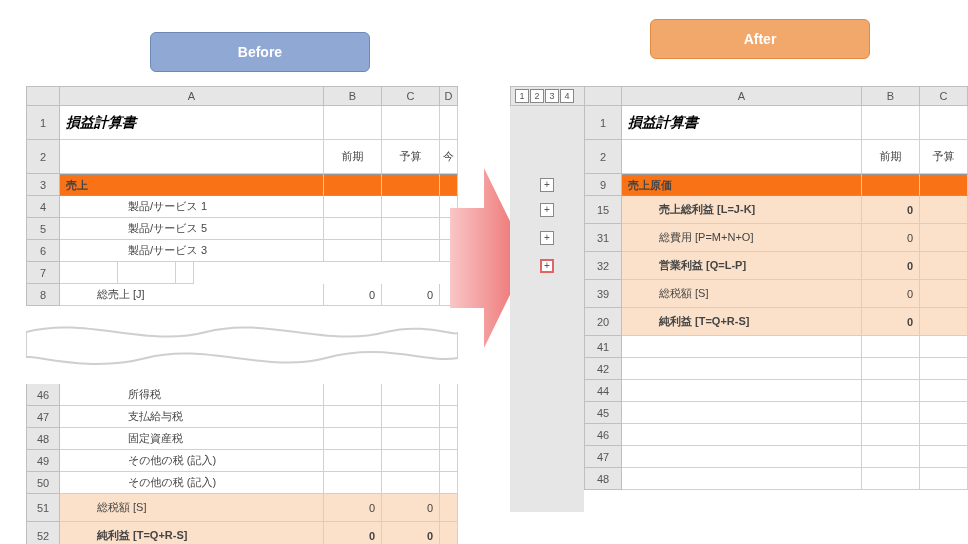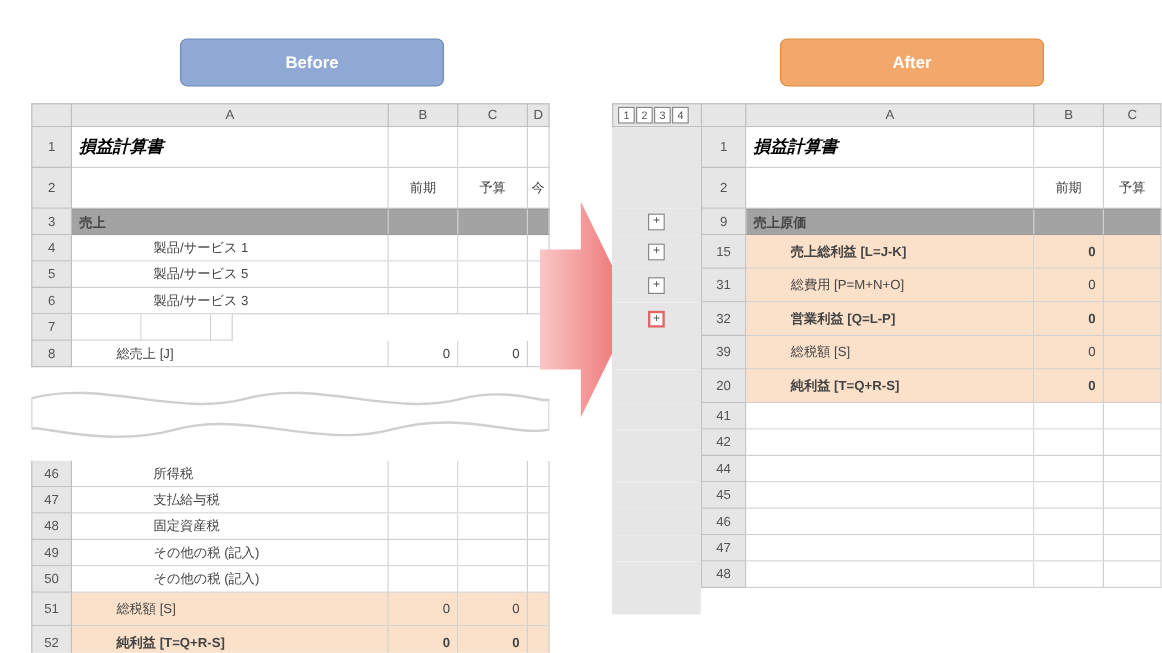--- a/index.html
+++ b/index.html
@@ -1,39 +1,39 @@
 <!DOCTYPE html>
 <html><head>
 <meta charset="utf-8">
 <style>
   * { box-sizing: border-box; margin: 0; padding: 0; }
   body { font-family: "Meiryo", "MS PGothic", sans-serif; background: #fff; width: 968px; height: 544px; position: relative; overflow: hidden; }
 
   .badge { position: absolute; width: 220px; height: 40px; border-radius: 6px; display: flex; align-items: center; justify-content: center; font-size: 14px; font-weight: bold; color: #fff; }
   .badge-before { left: 150px; top: 32px; background: #8fa9d4; border: 1px solid #6d89b8; }
-  .badge-after { left: 650px; top: 32px; background: #f2a86a; border: 1px solid #df8b42; }
+  .badge-after { left: 650px; top: 19px; background: #f2a86a; border: 1px solid #df8b42; }
 
   .panel { position: absolute; background: #fff; }
   .panel-before { left: 26px; top: 86px; width: 432px; }
   .panel-after { left: 510px; top: 86px; width: 458px; }
 
   
   .colhdr { display: flex; height: 20px; background: #e6e6e6; font-size: 11px; color: #555; }
   .rownum-hdr { width: 34px; border: 1px solid #bfbfbf; background: #e6e6e6; }
   .colcell { border: 1px solid #bfbfbf; border-left: none; display: flex; align-items: center; justify-content: center; }
   .rownum { width: 34px; border: 1px solid #bfbfbf; border-top: none; background: #e6e6e6; font-size: 11px; color: #555; display: flex; align-items: center; justify-content: center; }
   .rownum.sel { background: #ffe699; }
 
   
   .grow { display: flex; height: 28px; }
   .grow.tall { height: 34px; }
   .gcell { border-right: 1px solid #d0d0d0; border-bottom: 1px solid #d0d0d0; display: flex; align-items: center; font-size: 11px; padding: 0 6px; color: #444; background: #fff; overflow: hidden; }
   .gcell.title { font-size: 14px; font-weight: bold; color: #000; font-style: italic; }
   .gcell.hdr-label { justify-content: center; text-align: right; }
-  .gcell.cat { background: #a3a3a3; font-weight: bold; border-top: 1px solid #999; border-bottom: 1px solid #999; }
+  .gcell.cat { background: #f97316; font-weight: bold; border-top: 1px solid #999; border-bottom: 1px solid #999; }
   .gcell.sum { background: #fbe1ca; font-weight: bold; }
   .gcell.sum2 { background: #fbe1ca; }
   .gcell.num { justify-content: flex-end; }
   .indent1 { padding-left: 37px; }
   .indent2 { padding-left: 68px; }
 
   
   .b-A { width: 264px; }
   .b-B { width: 58px; }
   .b-C { width: 58px; }

